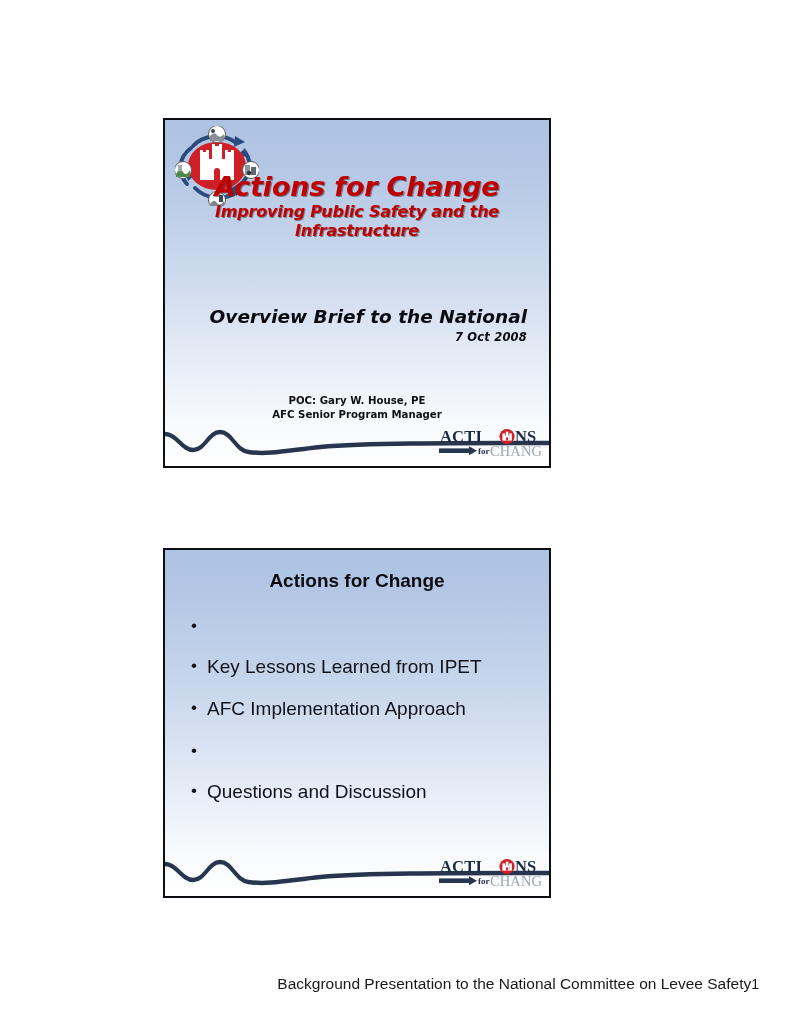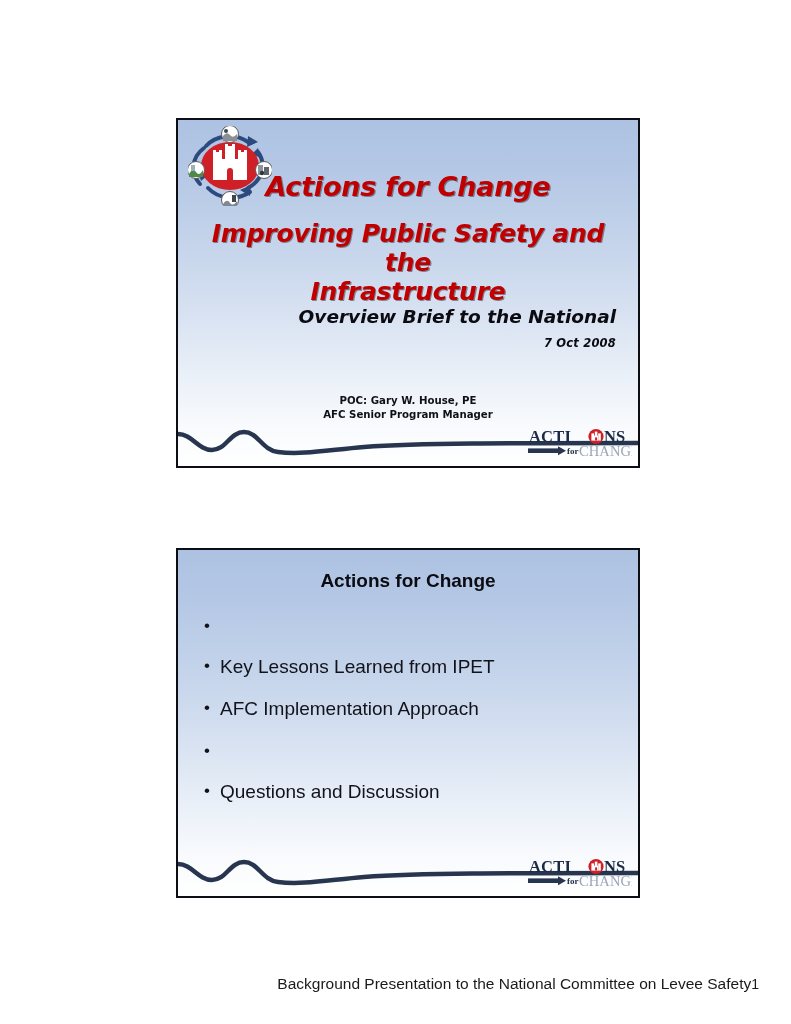--- a/index.html
+++ b/index.html
@@ -11,22 +11,22 @@
     width: 791px;
     height: 1024px;
     position: relative;
     font-family: "Liberation Sans", sans-serif;
     overflow: hidden;
   }
 
   
   .slide {
     position: absolute;
-    left: 176px;
-    width: 464px;
+    left: 163px;
+    width: 388px;
     border: 2px solid #0d0d14;
     box-sizing: border-box;
     background: linear-gradient(to bottom,
         #adc2e2 0%,
         #b4c7e5 14%,
         #c3d3ea 34%,
         #d7e1f1 55%,
         #eaf0f8 74%,
         #f8fafd 88%,
         #ffffff 100%);
@@ -60,25 +60,25 @@
     font-size: 27px;
     line-height: 1.08;
     color: #c00000;
     text-shadow: 1.2px 1.2px 0 rgba(60,60,70,.55);
     letter-spacing: -0.2px;
   }
   .title-sub {
     font-family: "DejaVu Sans", sans-serif;
     font-weight: bold;
     font-style: italic;
-    font-size: 25px;
+    font-size: 16px;
     line-height: 1.16;
     color: #c00000;
     text-shadow: 1.1px 1.1px 0 rgba(60,60,70,.55);
-    margin-top: 18px;
+    margin-top: 2px;
     letter-spacing: -0.2px;
   }
   .brief-block {
     position: absolute;
     left: 0; right: 0;
     top: 186px;
     text-align: right;
     padding: 0 22px;
   }
   .brief-line {
@@ -88,21 +88,21 @@
     font-size: 18.5px;
     line-height: 1.2;
     color: #0b0b11;
   }
   .brief-date {
     font-family: "DejaVu Sans", sans-serif;
     font-weight: bold;
     font-style: italic;
     font-size: 11.5px;
     color: #0b0b11;
-    margin-top: 8px;
+    margin-top: 2px;
     letter-spacing: 0.2px;
   }
   .poc-block {
     position: absolute;
     left: 0; right: 0;
     top: 274px;
     text-align: center;
   }
   .poc-line {
     font-family: "DejaVu Sans", sans-serif;

